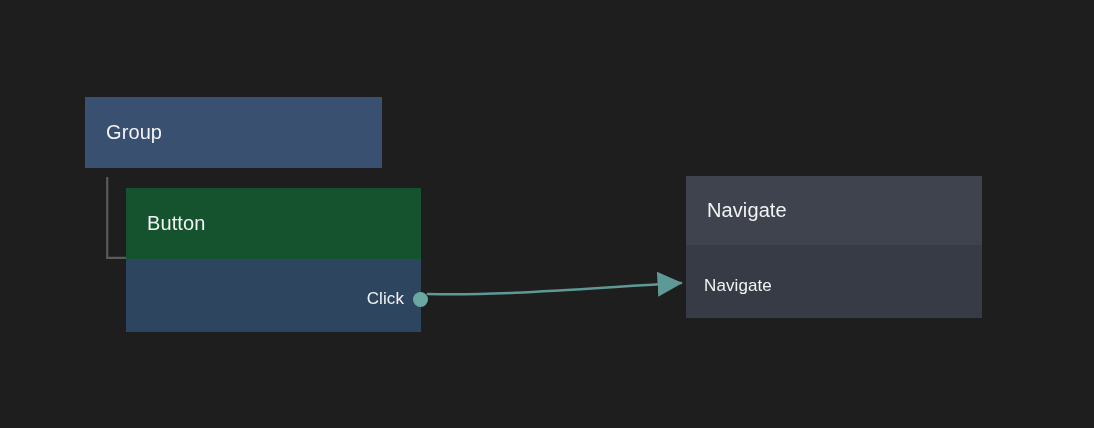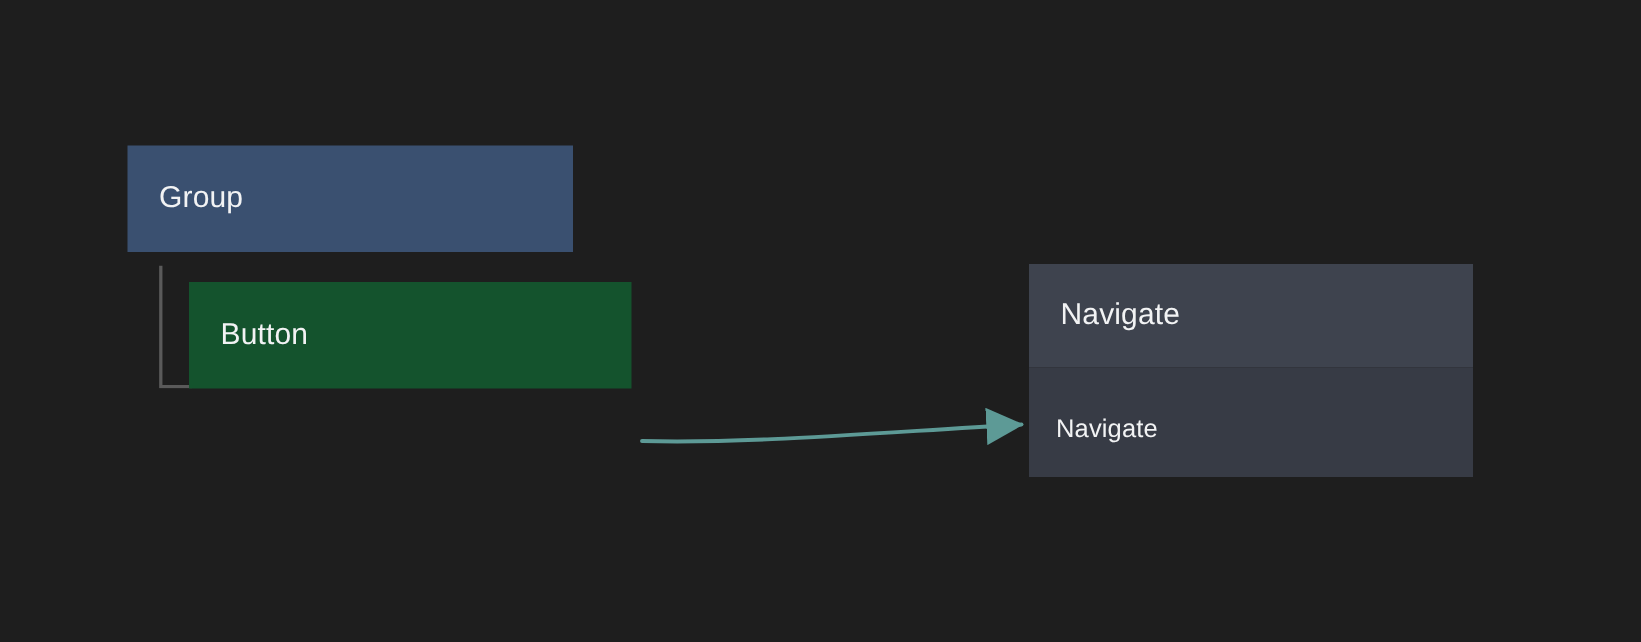--- a/index.html
+++ b/index.html
@@ -154,20 +154,26 @@
   <div class="node" id="node-group">
     <div class="node-header">
       <span>Group</span>
     </div>
   </div>
 
   <div class="node" id="node-button">
     <div class="node-header">
       <span>Button</span>
     </div>
+    <div class="node-body">
+      <div class="port-row" id="port-click">
+        <span class="port-label">Click</span>
+        <span class="port-dot" style="background:#6aa8a3"></span>
+      </div>
+    </div>
   </div>
 
   <div class="node" id="node-navigate">
     <div class="node-header">
       <span>Navigate</span>
     </div>
     <div class="node-body">
       <div class="port-row" id="port-navigate-in">
         <span class="port-label">Navigate</span>
       </div>

